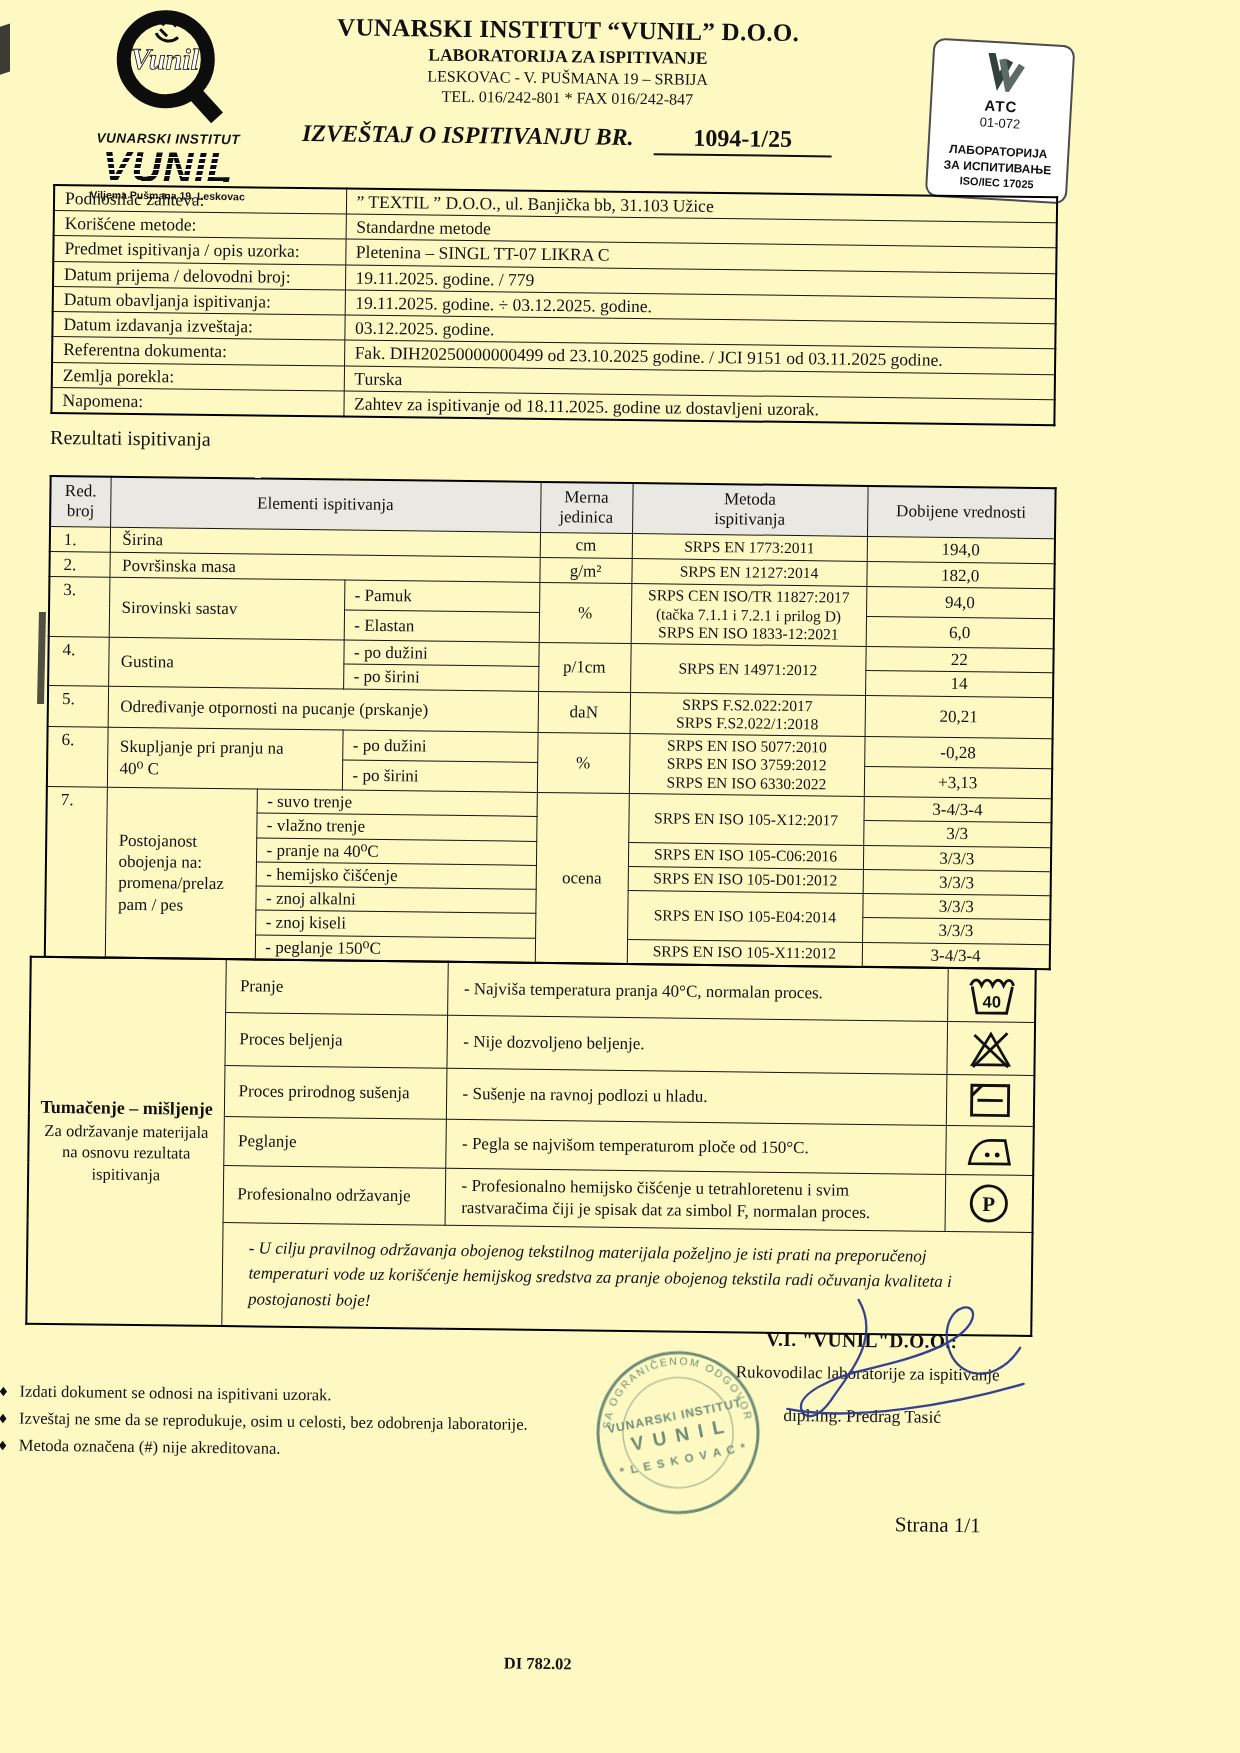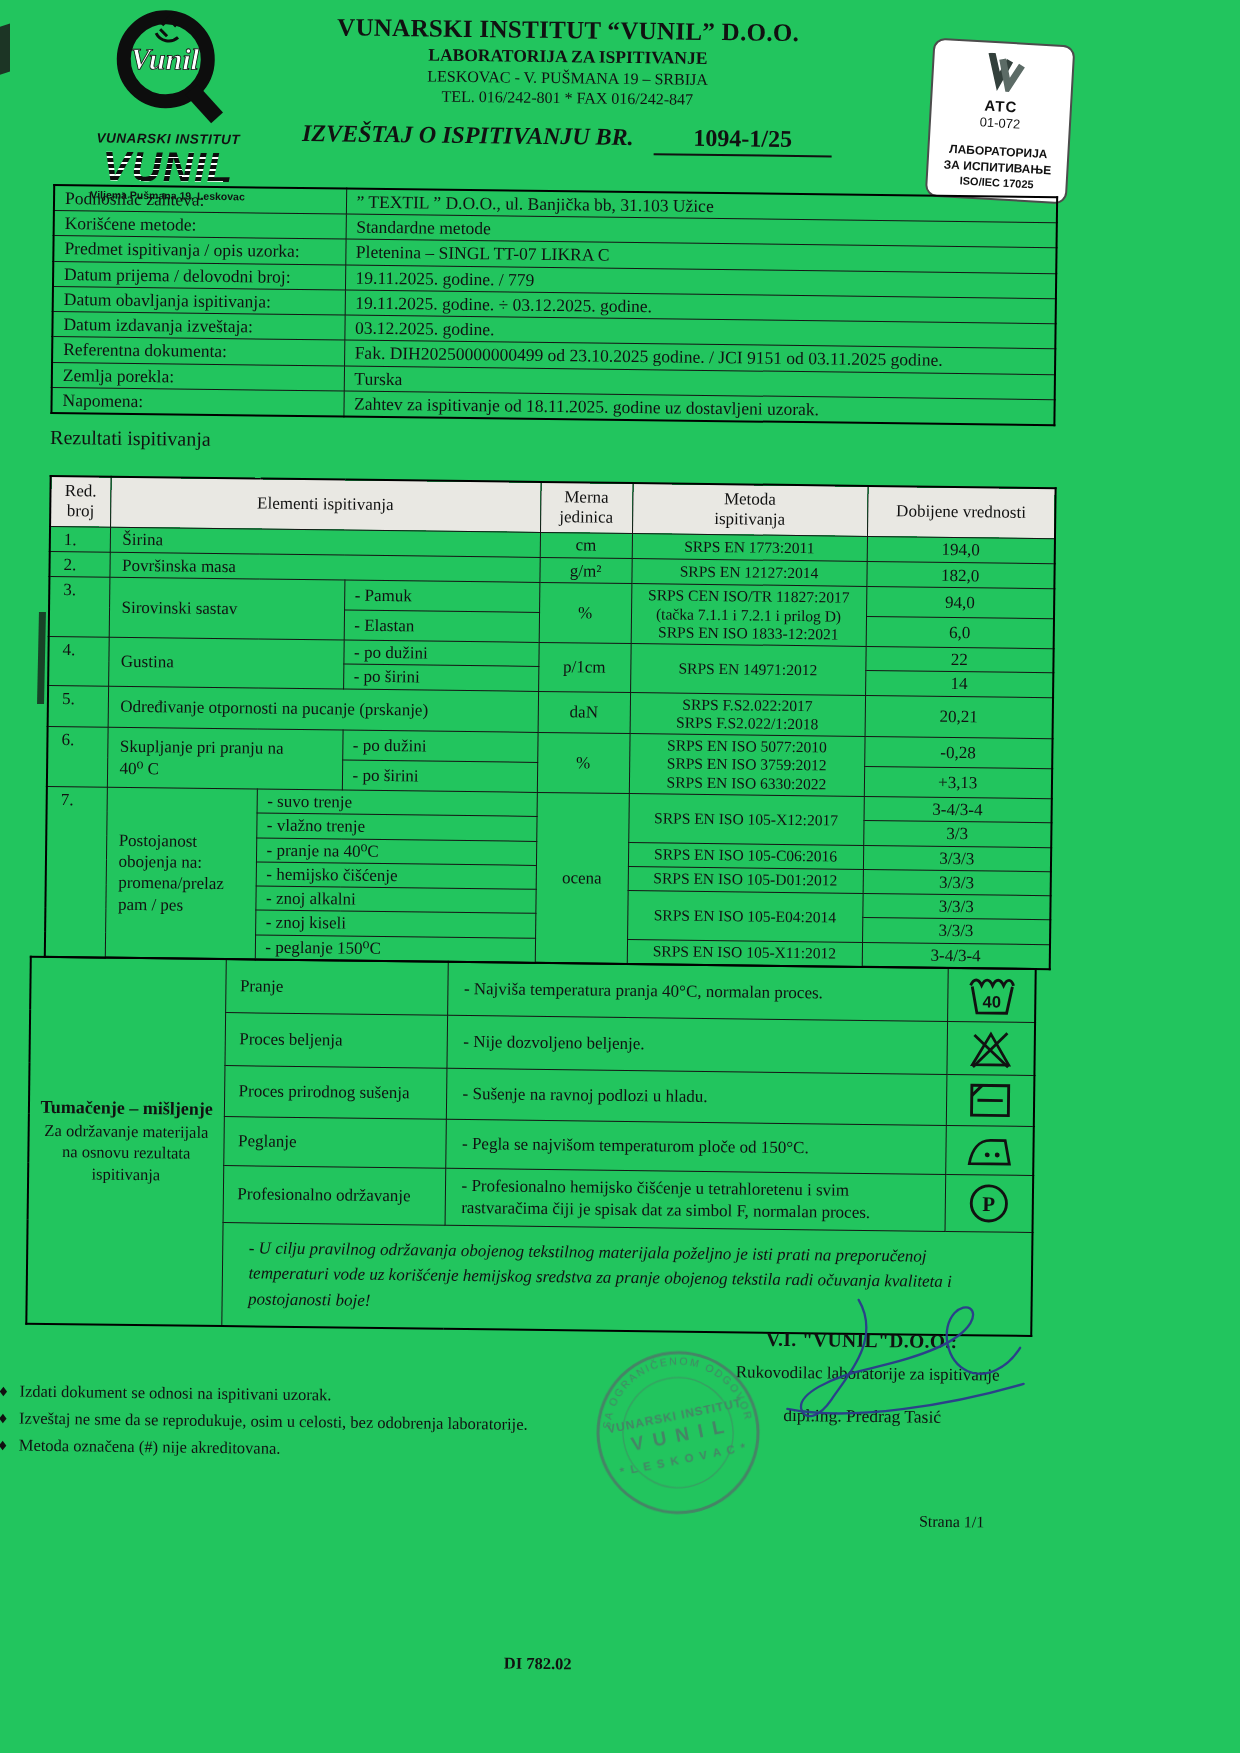--- a/index.html
+++ b/index.html
@@ -1,17 +1,17 @@
 <!DOCTYPE html>
 <html><head>
 <meta charset="utf-8">
 <style>
   html,body{margin:0;padding:0;}
   body{width:1240px;height:1753px;background:#f4f3ef;font-family:"Liberation Serif","DejaVu Serif",serif;color:#111;}
-  .sheet{position:relative;width:1240px;height:1753px;background:#22c55e;overflow:hidden;}
+  .sheet{position:relative;width:1240px;height:1753px;background:#fef9c3;overflow:hidden;}
   .skew{position:absolute;left:0;top:0;width:1240px;height:1753px;transform:rotate(0.7deg);transform-origin:60px 40px;}
   .pre{white-space:pre-line;}
 
   
   .artifact-corner{position:absolute;left:-5px;top:26px;width:15px;height:48px;background:#1b1b1b;transform:skewY(-18deg);opacity:.85;}
   .artifact-left{position:absolute;left:38px;top:612px;width:7px;height:92px;background:#161616;opacity:.75;transform:rotate(1.2deg);}
 
   
   .logo-block{position:absolute;left:62px;top:2px;width:215px;text-align:center;}
   .qmark{position:relative;height:126px;}
@@ -72,21 +72,21 @@
   .f-company{position:absolute;left:782px;top:1320px;font-size:19.5px;font-weight:bold;letter-spacing:.4px;}
   .f-role{position:absolute;left:752px;top:1354px;font-size:17px;}
   .f-signer{position:absolute;left:800px;top:1396px;font-size:17.5px;}
   .stamp{position:absolute;left:600px;top:1330px;opacity:.82;filter:blur(.3px);}
   .signature{position:absolute;left:778px;top:1272px;opacity:.95;}
 
   .foot-notes{position:absolute;left:14px;top:1382px;font-size:16.5px;}
   .foot-note-row{display:flex;align-items:baseline;margin-bottom:7px;}
   .foot-note-row .blt{font-family:"DejaVu Sans",sans-serif;font-size:13px;width:22px;}
   .doc-code{position:absolute;left:0;top:1464px;width:1005px;text-align:center;font-size:16.5px;font-weight:bold;}
-  .page-num{position:absolute;left:937px;top:1502px;font-size:16px;}
+  .page-num{position:absolute;left:913px;top:1502px;font-size:21px;}
 </style>
 </head>
 <body>
 
 <div class="sheet">
   <div class="artifact-corner"></div>
   <div class="artifact-left"></div>
 
   <div class="skew">
 

